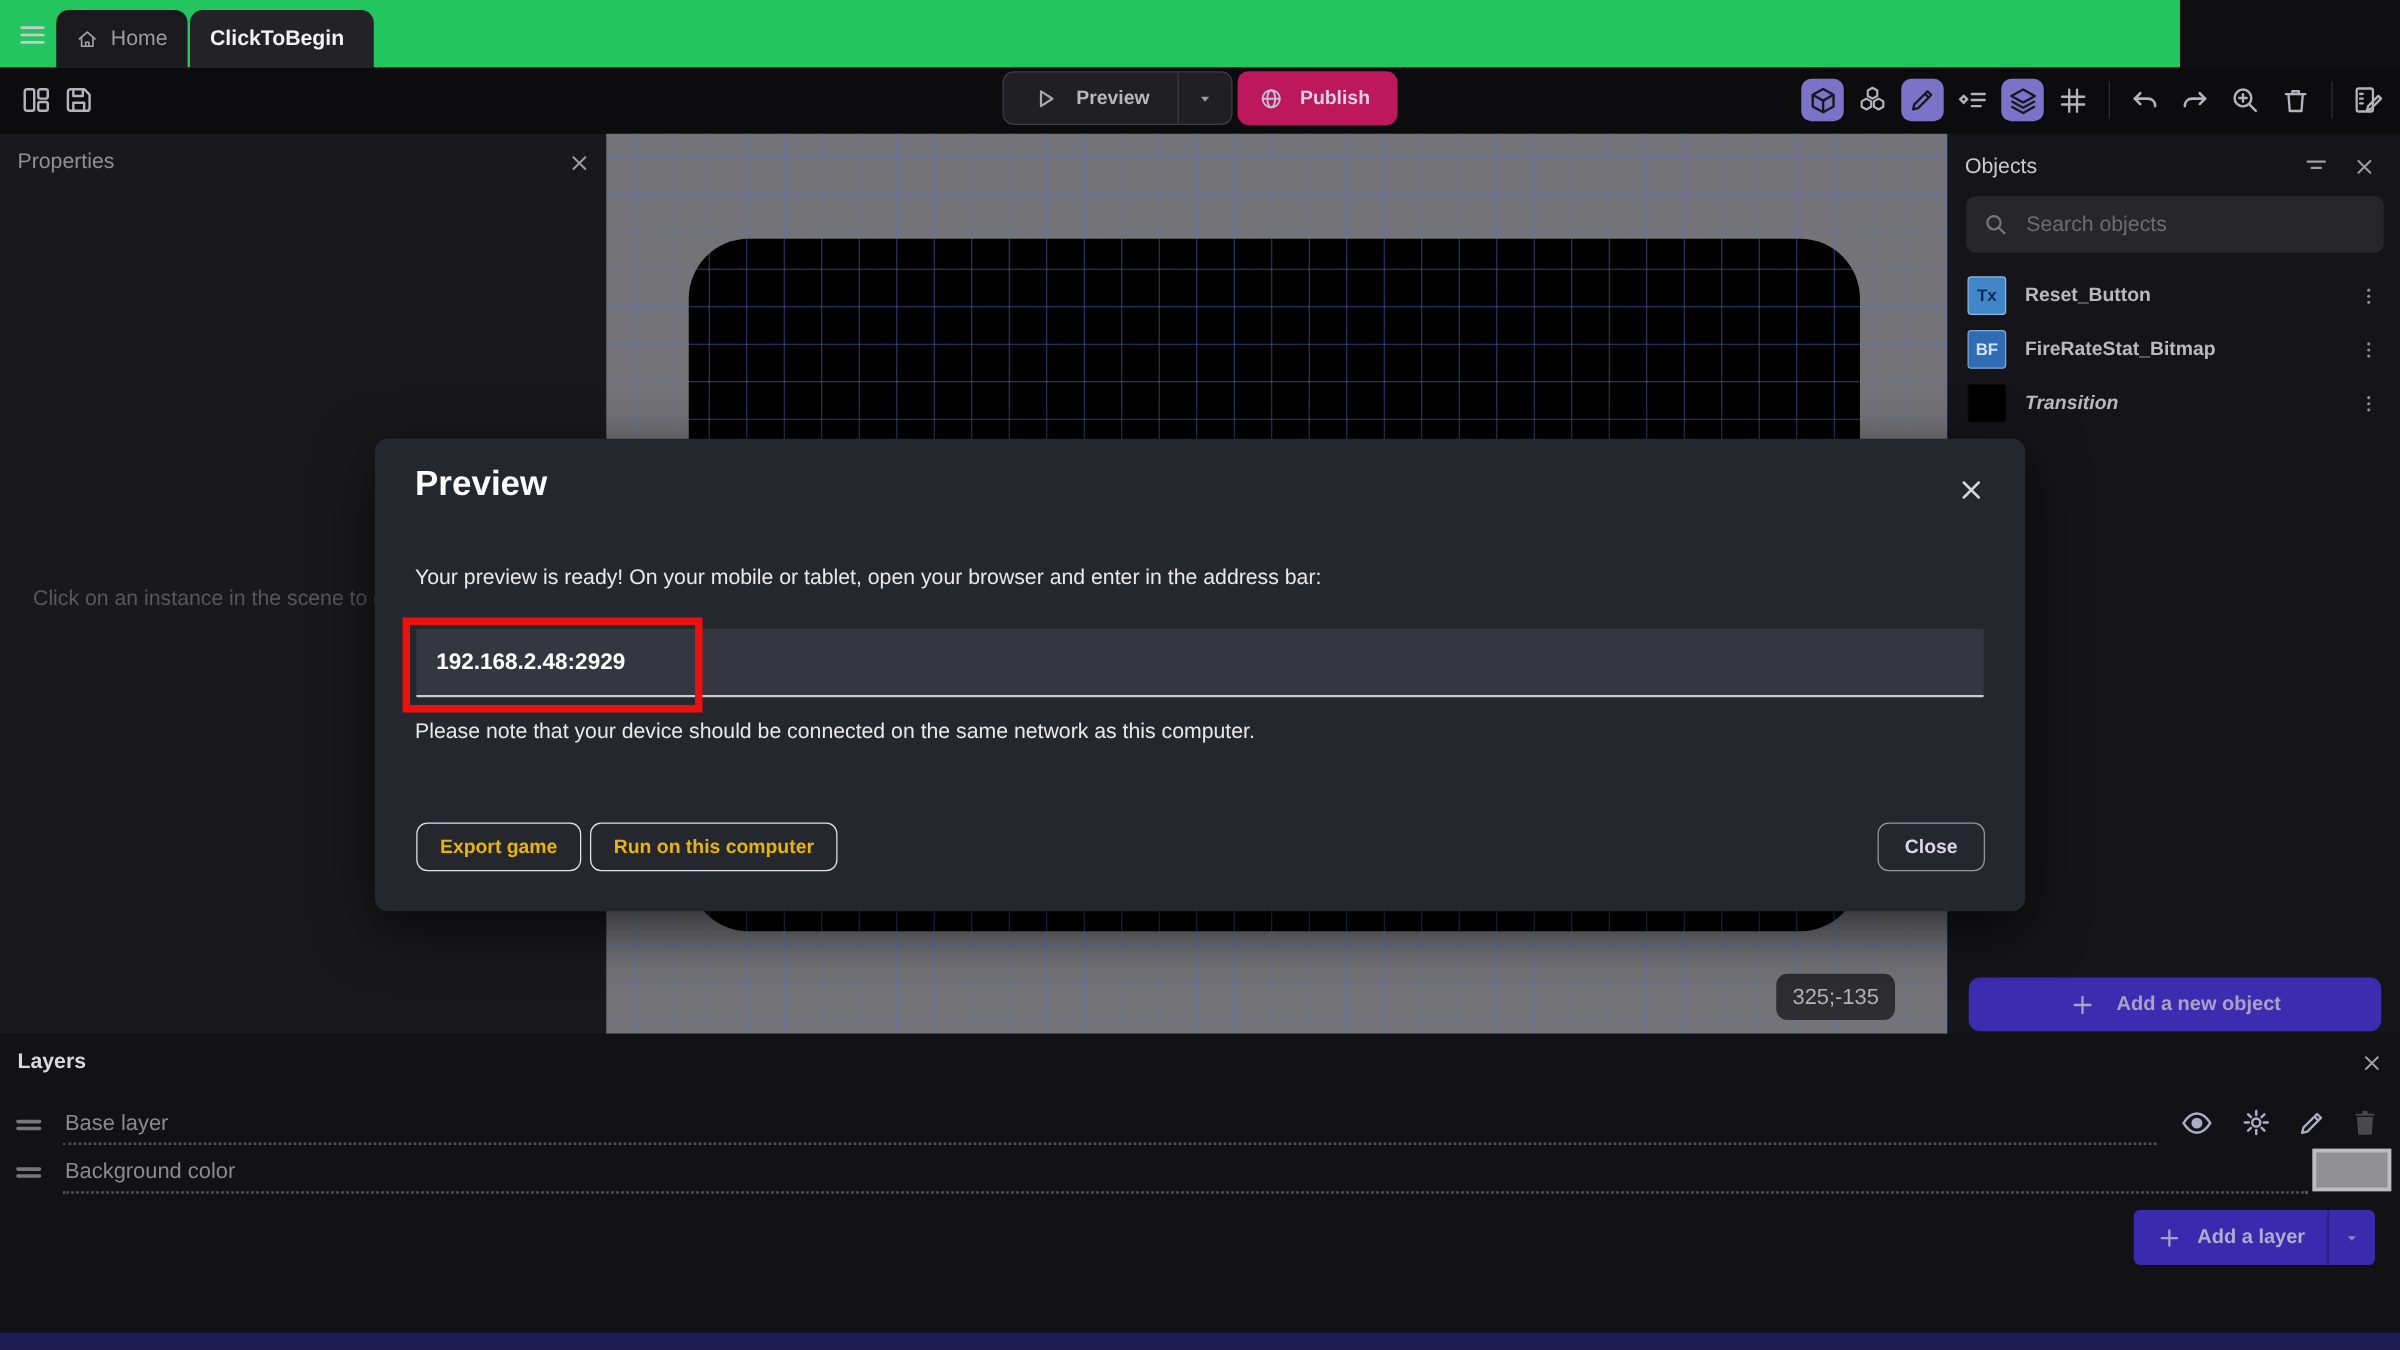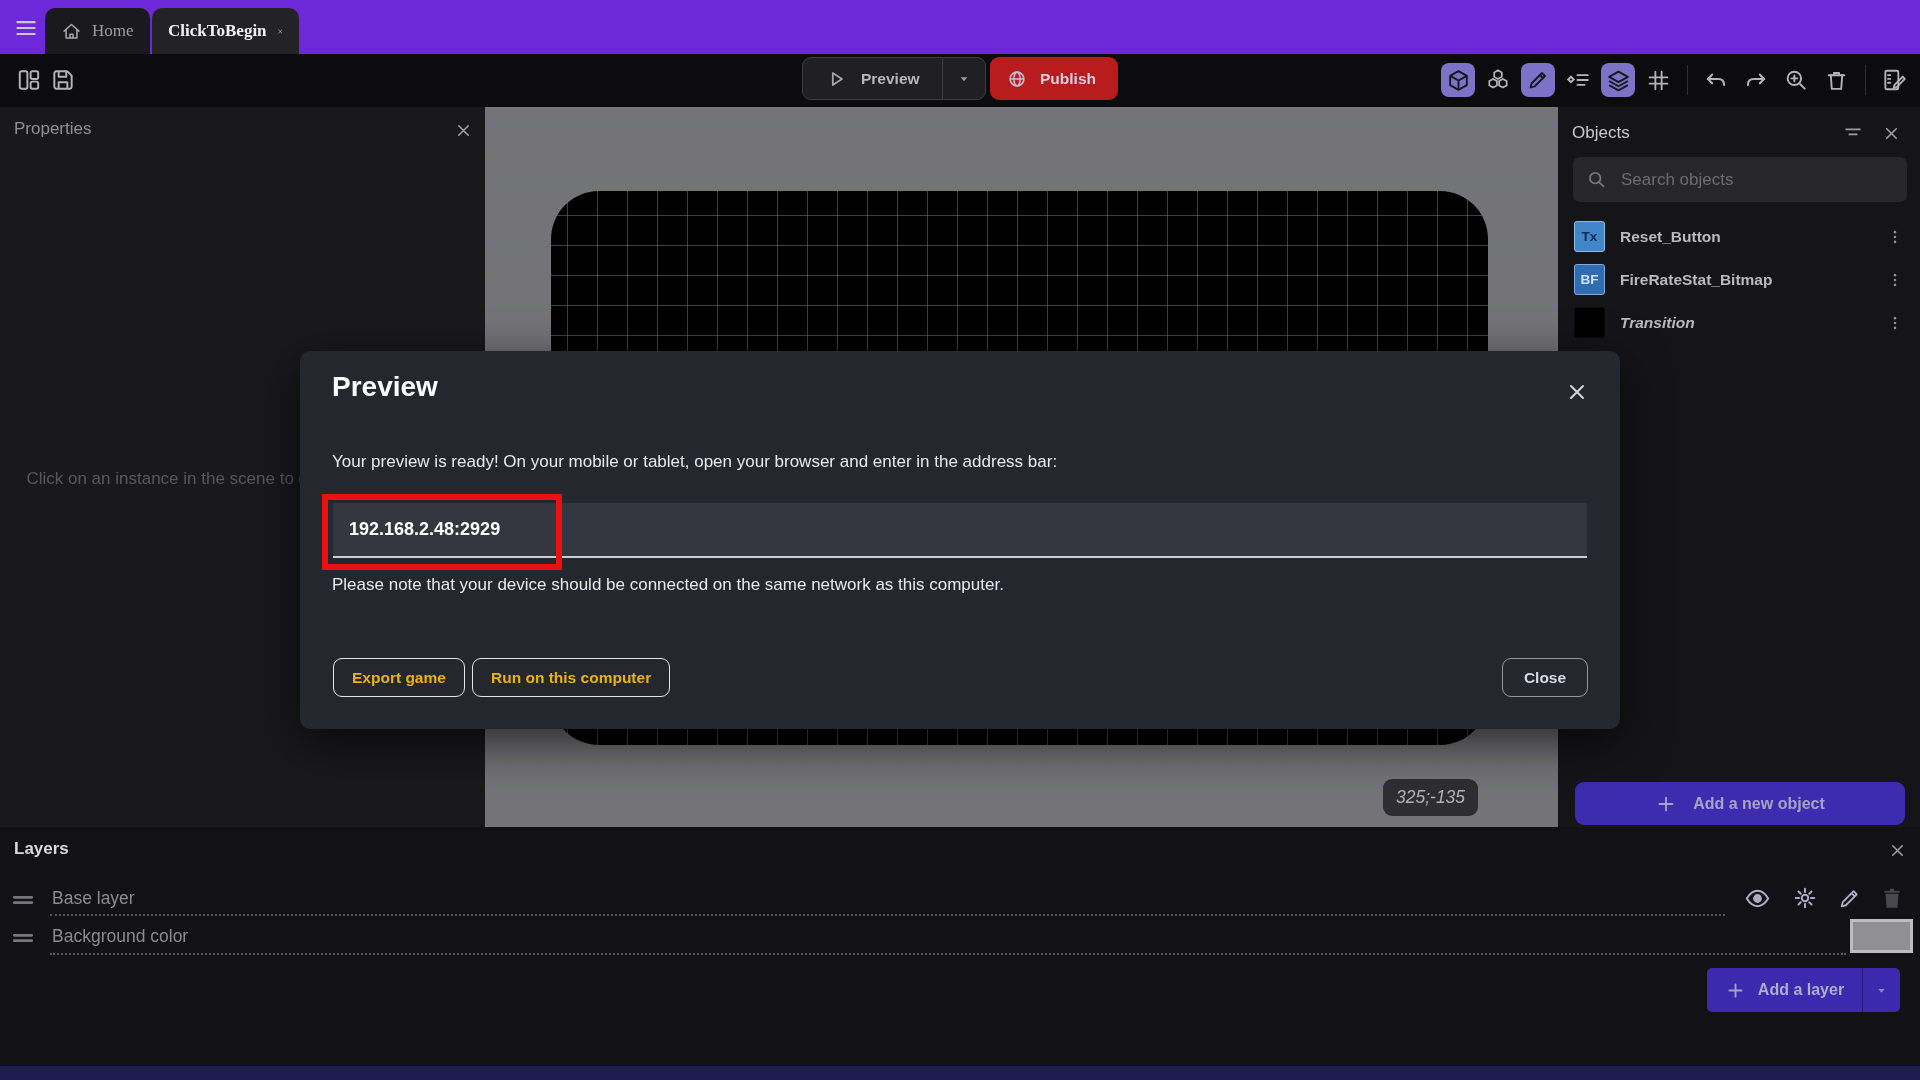--- a/index.html
+++ b/index.html
@@ -3,56 +3,56 @@
 <meta charset="utf-8">
 <style>
   html,body{margin:0;padding:0;background:#000;}
   .app{position:relative;width:1920px;height:1080px;overflow:hidden;background:#101014;
        font-family:"Liberation Sans",sans-serif;-webkit-font-smoothing:antialiased;}
   .abs{position:absolute;}
   svg{display:block;}
   .iconbtn{background:none;border:none;padding:0;cursor:pointer;display:flex;align-items:center;justify-content:center;}
 
   
-  .tabbar{position:absolute;left:0;top:0;width:1920px;height:54px;background:#6d28d9;font-family:Liberation Serif, serif;}
+  .tabbar{position:absolute;left:0;top:0;width:1744px;height:54px;background:#22c55e;}
   .tab{position:absolute;top:8px;height:46px;display:flex;align-items:center;gap:10px;
        border-radius:10px 10px 0 0;font-size:17px;color:#9b9ba1;padding:0 16px;box-sizing:border-box;cursor:pointer;}
   .tab.home{left:45px;width:105px;background:#1a1a1e;}
   .tab.active{left:152px;width:147px;background:#232327;color:#f2f2f4;font-weight:700;}
   .tab.events{left:301px;width:212px;background:#18181b;}
   .tabx{color:#9b9ba1;}
 
   
   .toolbar{position:absolute;left:0;top:54px;width:1920px;height:53px;background:#0c0c0f;}
   .tbicon{position:absolute;width:34px;height:34px;top:9px;border-radius:8px;color:#b3b3b9;}
   .tbicon.on{background:#7e72c8;color:#17171c;}
   .tbdivider{position:absolute;top:11px;width:1px;height:30px;background:#2e2e34;}
   .btn-preview{position:absolute;left:802px;top:3px;height:43px;display:flex;background:#1f1f24;
        border:1px solid #3c3c42;border-radius:9px;box-sizing:border-box;overflow:hidden;}
   .btn-preview .mainseg{display:flex;align-items:center;gap:14px;padding:0 22px;color:#b7b7bd;
        font-weight:700;font-size:15.5px;cursor:pointer;}
   .btn-preview .caretseg{width:42px;display:flex;align-items:center;justify-content:center;
        border-left:1px solid #3c3c42;color:#9a9aa0;cursor:pointer;}
-  .btn-publish{position:absolute;left:990px;top:3px;height:43px;width:128px;background:#b91c1c;border:none;
+  .btn-publish{position:absolute;left:990px;top:3px;height:43px;width:128px;background:#be185d;border:none;
        border-radius:9px;display:flex;align-items:center;gap:12px;padding:0 16px;box-sizing:border-box;
        color:#d6d2e6;font-weight:700;font-size:15.5px;cursor:pointer;}
 
   
   .props{position:absolute;left:0;top:107px;width:485px;height:720px;background:#19191d;}
   .panel-title{font-size:17px;color:#8f8f95;}
   .props-empty{position:absolute;left:20px;top:358px;width:440px;text-align:center;color:#57575d;
        font-size:17px;line-height:1.6;}
   .canvas{position:absolute;left:485px;top:107px;width:1073px;height:720px;background:#747478;overflow:hidden;}
   .blackshape{position:absolute;left:66px;top:84px;width:937px;height:554px;background:#010102;border-radius:48px;}
   .gridlines{position:absolute;inset:0;pointer-events:none;
        background-image:linear-gradient(to right,rgba(93,112,198,.55) 1px,transparent 1px),
                         linear-gradient(to bottom,rgba(93,112,198,.55) 1px,transparent 1px);
        background-size:30px 30px;background-position:-8px -12px;}
-  .coordbadge{position:absolute;left:898px;top:672px;height:37px;padding:0 13px;background:rgba(40,40,44,.92);
-       border-radius:9px;display:flex;align-items:center;color:#b2b2b7;font-size:17.5px;font-style:italic;}
+  .coordbadge{position:absolute;left:936px;top:672px;height:37px;padding:0 13px;background:rgba(40,40,44,.92);
+       border-radius:9px;display:flex;align-items:center;color:#b2b2b7;font-size:17.5px;}
 
   .objects{position:absolute;left:1558px;top:107px;width:362px;height:720px;background:#151519;}
   .obj-header{position:absolute;left:14px;right:14px;top:6px;height:40px;display:flex;align-items:center;}
   .obj-search{position:absolute;left:15px;top:50px;width:334px;height:45px;background:#26262b;border-radius:7px;
        display:flex;align-items:center;padding:0 13px;box-sizing:border-box;gap:12px;}
   .obj-search input{flex:1;background:transparent;border:none;outline:none;color:#e9e9ec;font-size:17px;
        font-family:"Liberation Sans",sans-serif;}
   .obj-search input::placeholder{color:#6c6c72;}
   .obj-row{position:absolute;left:0;width:362px;height:43px;display:flex;align-items:center;
        padding:0 16px;box-sizing:border-box;gap:15px;cursor:pointer;}

